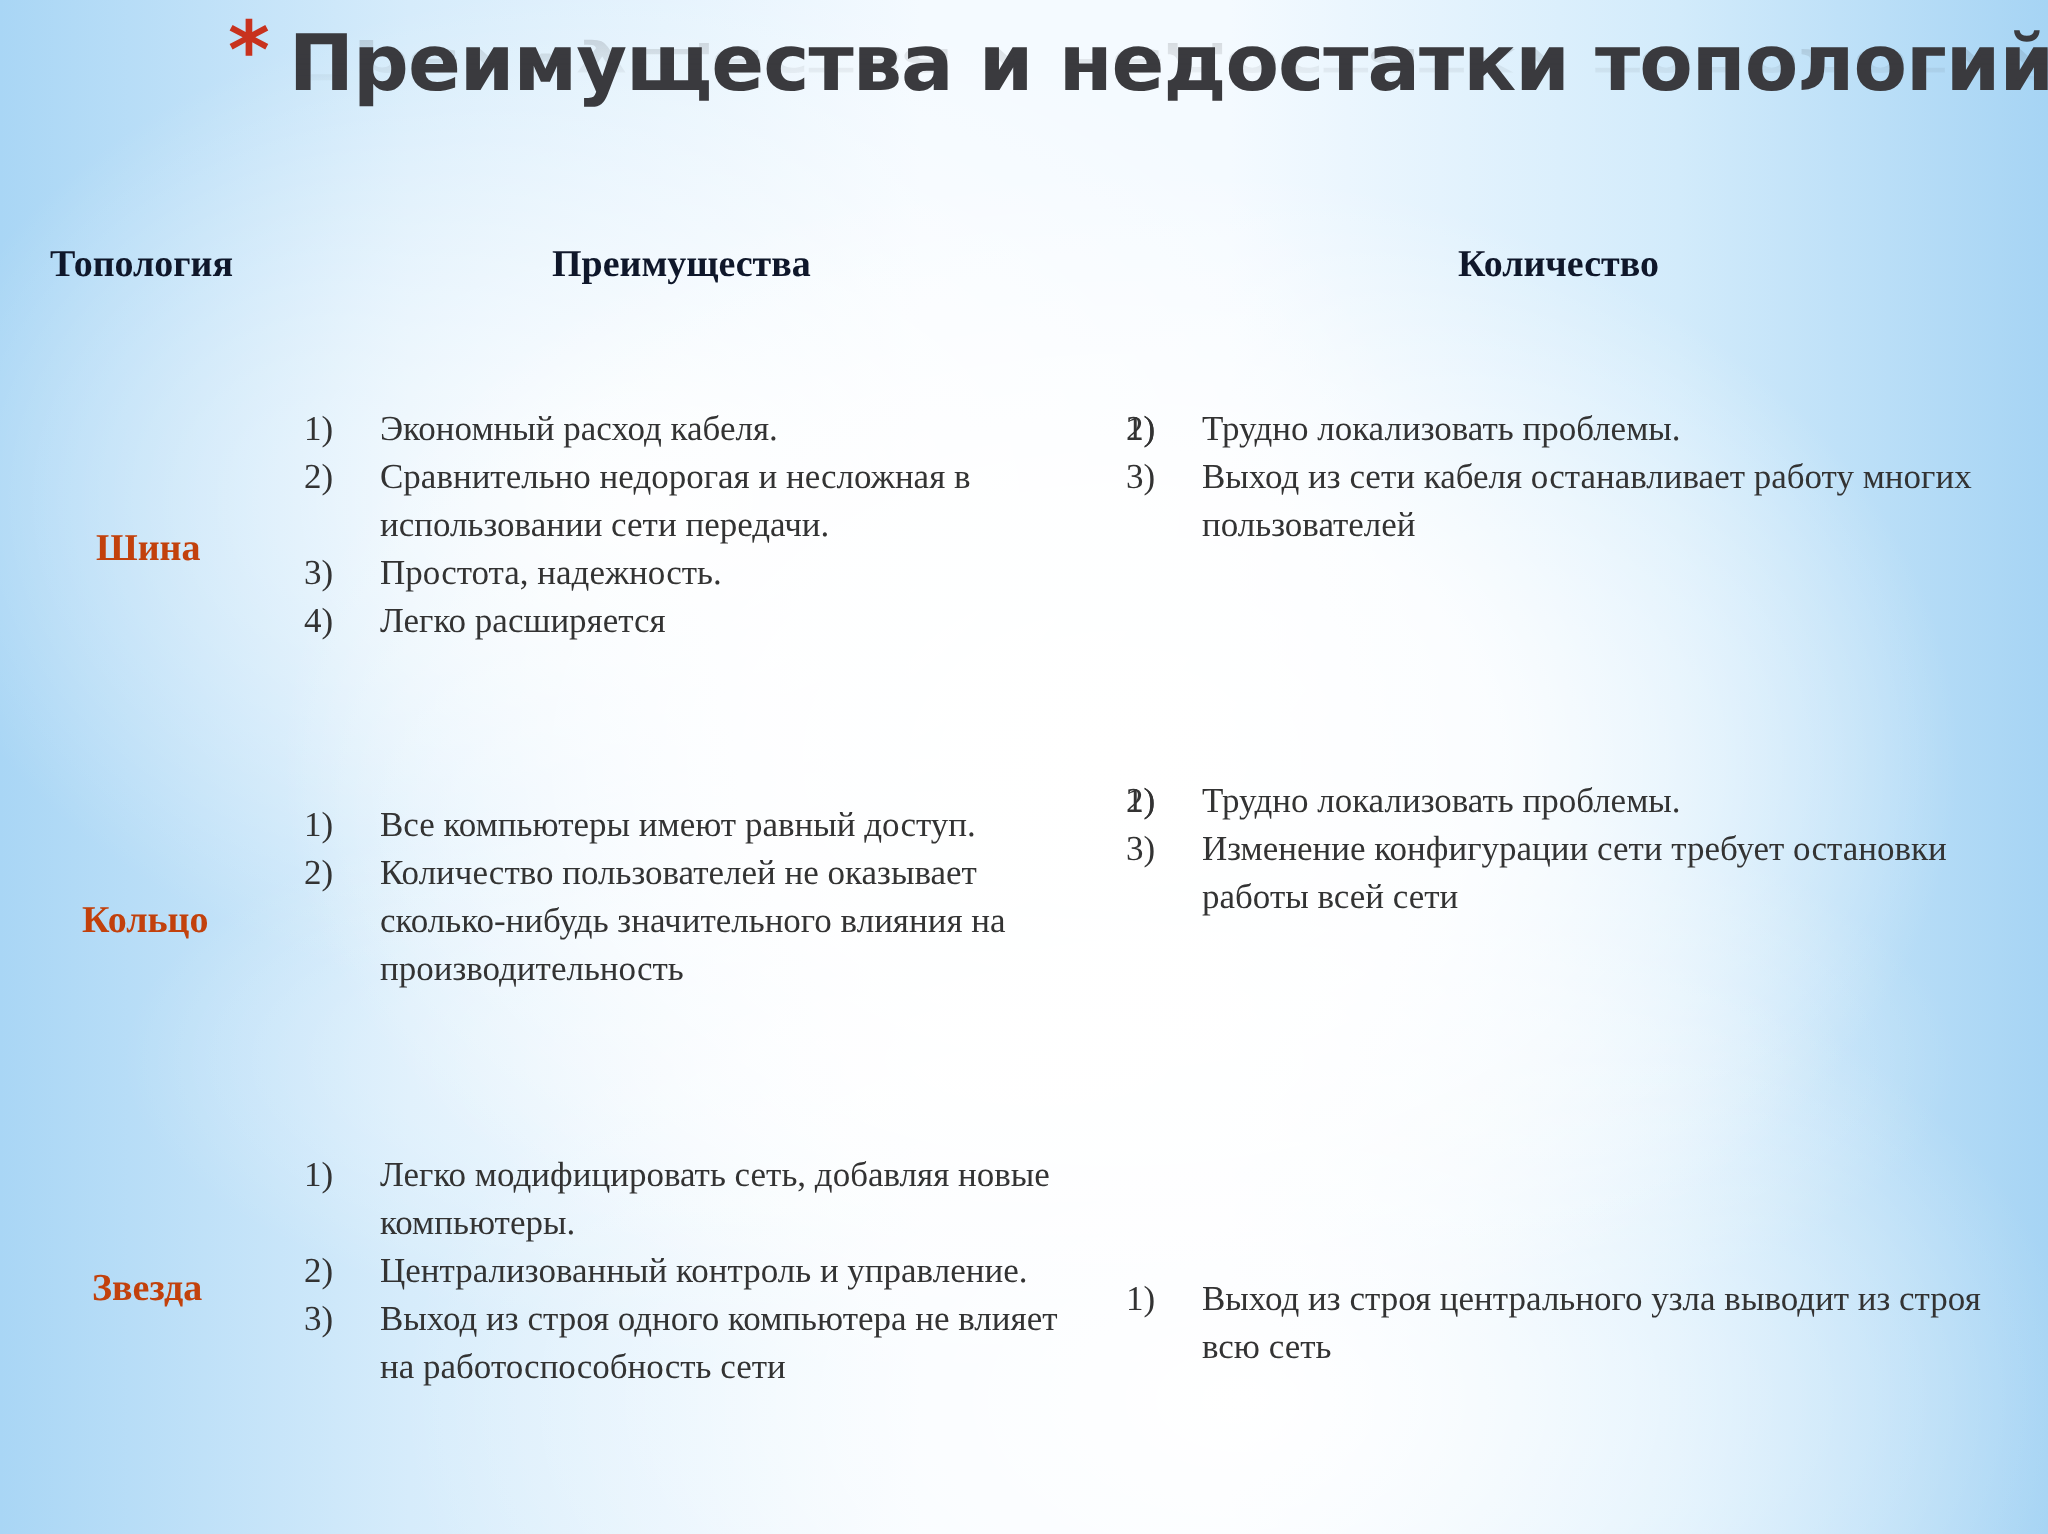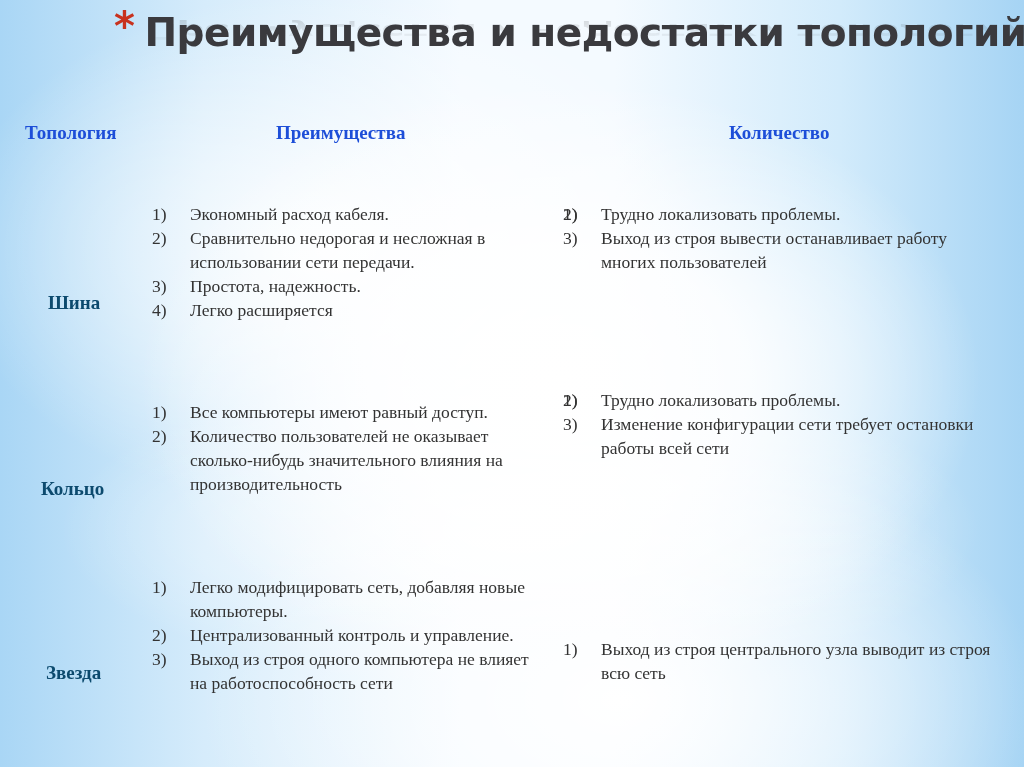--- a/index.html
+++ b/index.html
@@ -25,22 +25,22 @@
       position: absolute; left: 0; top: 40px; white-space: nowrap;
       font-family: "DejaVu Sans", sans-serif; font-weight: bold; font-size: 39px;
       color: #3a3a3e; letter-spacing: -0.5px; line-height: 52px;
       transform: scaleY(-0.55); transform-origin: top;
       opacity: 0.18;
       -webkit-mask-image: linear-gradient(to bottom, rgba(0,0,0,0), rgba(0,0,0,1));
       mask-image: linear-gradient(to bottom, rgba(0,0,0,0), rgba(0,0,0,1));
     }
     .title-reflect .star { visibility: hidden; font-size: 40px; margin-right: 10px; }
 
-    .hdr { position: absolute; font-weight: bold; font-size: 19px; color: #1d4ed8; }
-    .topo { position: absolute; font-weight: bold; font-size: 19px; color: #0c4a6e; margin-top: 28px; }
+    .hdr { position: absolute; font-weight: bold; font-size: 19px; color: #0f172a; }
+    .topo { position: absolute; font-weight: bold; font-size: 19px; color: #c2410c; }
 
     .list { position: absolute; margin: 0; padding: 0; list-style: none; font-size: 17.5px; line-height: 24px; color: #333; }
     .list li { position: relative; padding-left: 38px; }
     .list li .num { position: absolute; left: 0; top: 0; }
   </style>
 </head>
 <body>
 
 <div class="title-wrap">
   <div class="title">
@@ -58,21 +58,21 @@
 <div class="topo" style="left:48px; top:264px;">Шина</div>
 <ul class="list" style="left:152px; top:202px; width:400px;">
   <li><span class="num">1)</span><span>Экономный расход кабеля.</span></li>
   <li><span class="num">2)</span><span>Сравнительно недорогая и несложная в использовании сети передачи.</span></li>
   <li><span class="num">3)</span><span>Простота, надежность.</span></li>
   <li><span class="num">4)</span><span>Легко расширяется</span></li>
 </ul>
 <ul class="list" style="left:563px; top:202px; width:440px;">
   <li><span class="num">1)</span></li>
   <li><span class="num">2)</span><span>Трудно локализовать проблемы.</span></li>
-  <li><span class="num">3)</span><span>Выход из строя вывести останавливает работу многих пользователей</span></li>
+  <li><span class="num">3)</span><span>Выход из сети кабеля останавливает работу многих пользователей</span></li>
 </ul>
 
 <div class="topo" style="left:41px; top:450px;">Кольцо</div>
 <ul class="list" style="left:152px; top:400px; width:400px;">
   <li><span class="num">1)</span><span>Все компьютеры имеют равный доступ.</span></li>
   <li><span class="num">2)</span><span>Количество пользователей не оказывает сколько-нибудь значительного влияния на производительность</span></li>
 </ul>
 <ul class="list" style="left:563px; top:388px; width:420px;">
   <li><span class="num">1)</span></li>
   <li><span class="num">2)</span><span>Трудно локализовать проблемы.</span></li>

